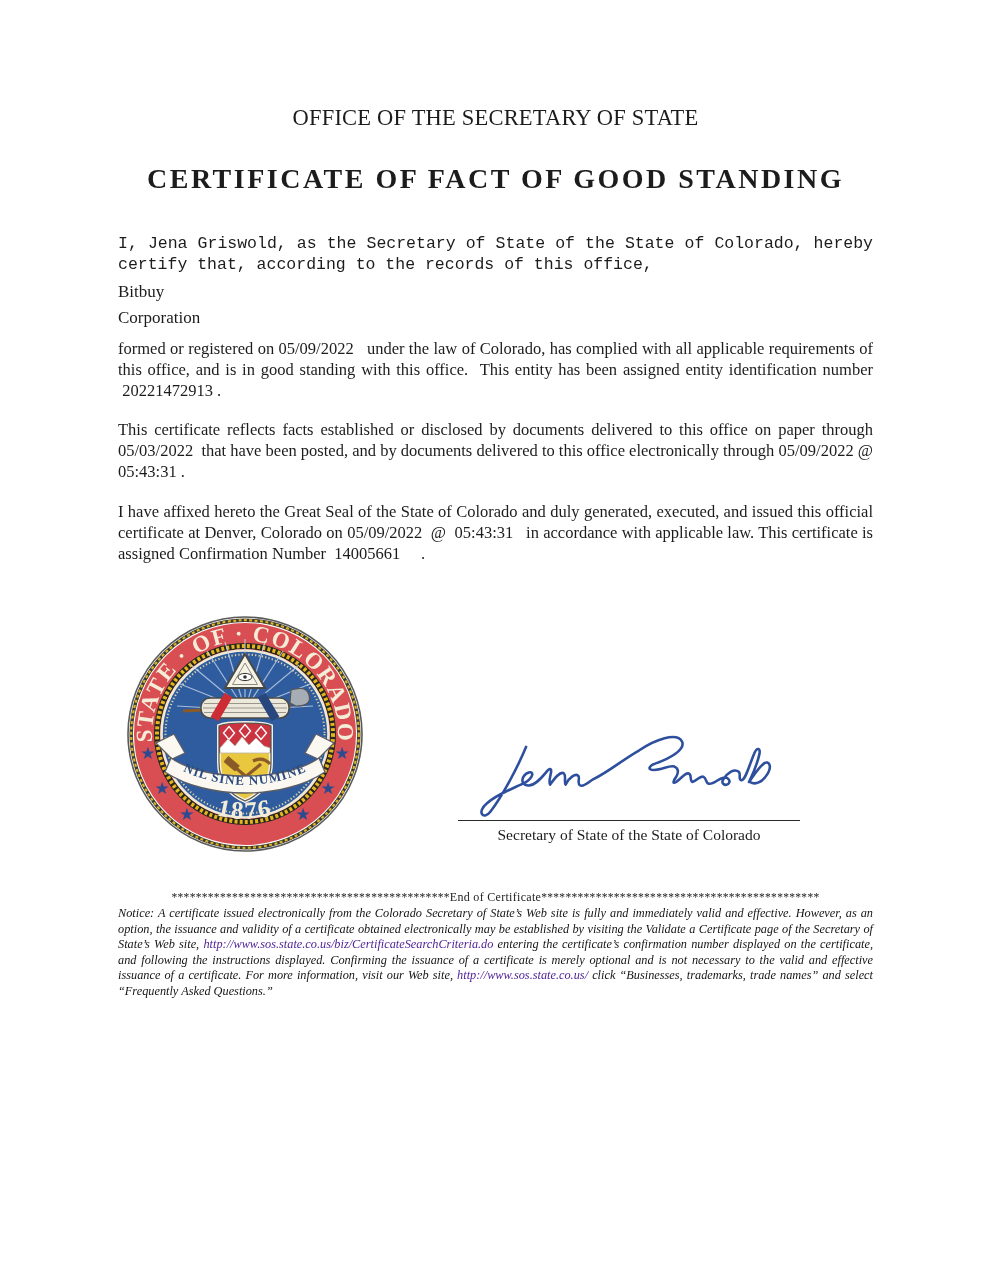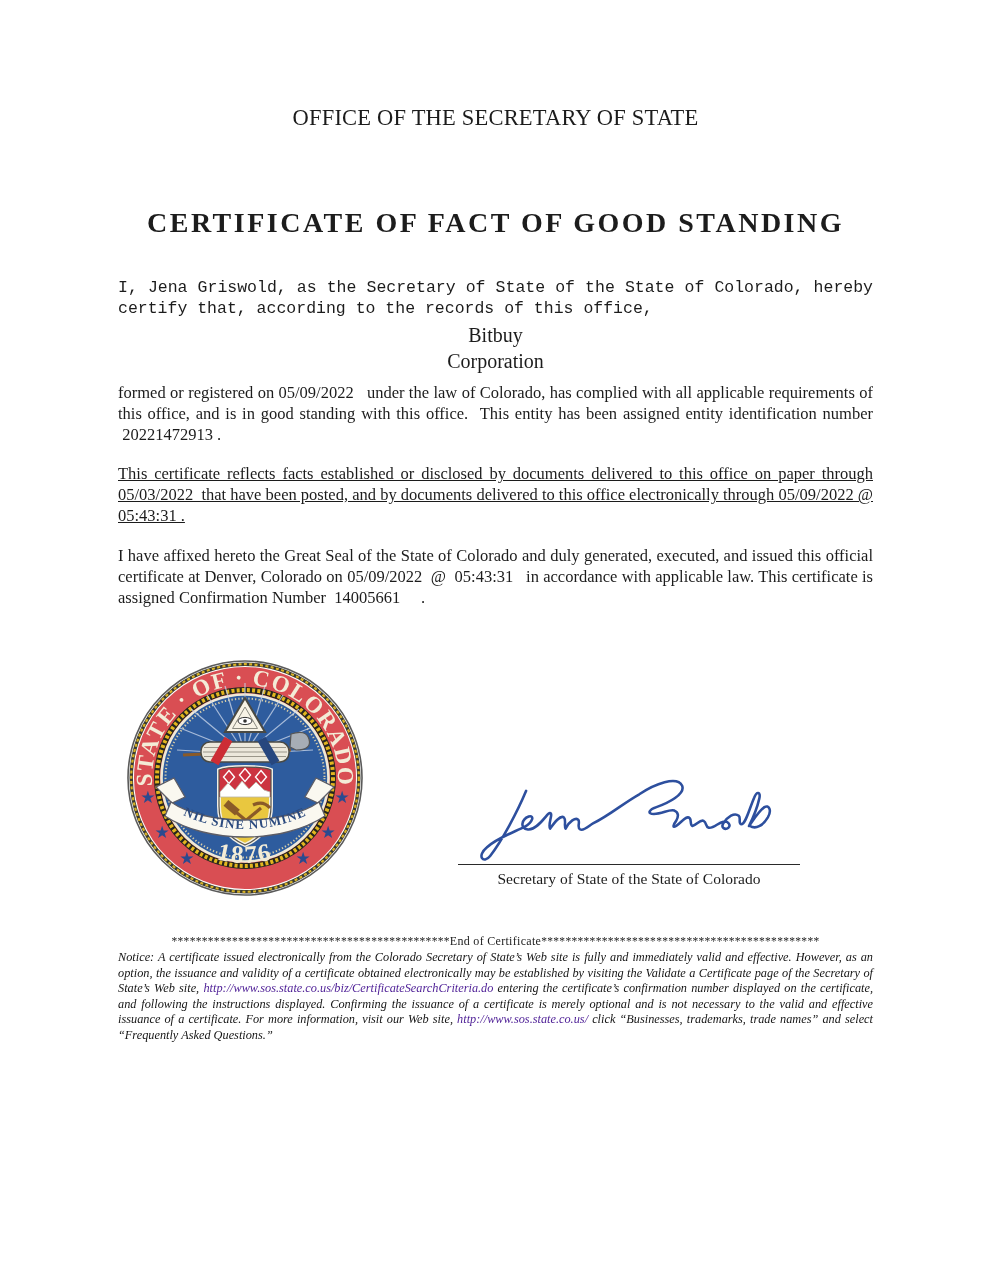--- a/index.html
+++ b/index.html
@@ -9,39 +9,39 @@
     width: 989px;
     height: 1280px;
     background: #ffffff;
     font-family: "Liberation Serif", serif;
     color: #1c1c1c;
     padding: 104px 116px 0 118px;
     overflow: hidden;
   }
   .header { text-align: center; font-size: 22.5px; line-height: 27px; letter-spacing: 0.2px; }
   .doc-title {
-    margin-top: 76px;
+    margin-top: 32px;
     text-align: center;
     font-size: 28px;
     font-weight: bold;
     letter-spacing: 2.5px;
     white-space: nowrap;
   }
   .body-para {
     text-align: justify;
     font-size: 16.5px;
     line-height: 21px;
   }
   .p-intro   { margin-top: 38px; font-family: Liberation Mono, monospace; }
-  .center-line { text-align: center; font-size: 20px; line-height: 21px; }
+  .center-line { text-align: left; font-size: 17px; line-height: 21px; }
   .l-entity  { margin-top: 6px; }
   .l-isa     { margin-top: 24px; }
   .l-type    { margin-top: 5px; }
   .p-formed  { margin-top: 10px; }
-  .p-docs    { margin-top: 18px; text-decoration: underline; }
+  .p-docs    { margin-top: 18px; }
   .p-seal    { margin-top: 19px; }
 
   .seal-row { margin-top: 50px; display: flex; align-items: flex-end; }
   .seal-wrap { margin-left: 7px; width: 240px; height: 240px; flex: 0 0 auto; }
   .sig-block { margin-left: 93px; padding-bottom: 10px; width: 342px; }
   .sig-svg { display: block; margin: 0 auto -4px auto; }
   .sig-rule { border-top: 1.8px solid #2a2a2a; width: 342px; }
   .sig-title { margin-top: 5px; text-align: center; font-size: 15.5px; }
 
   .footer { margin-top: 36px; }

